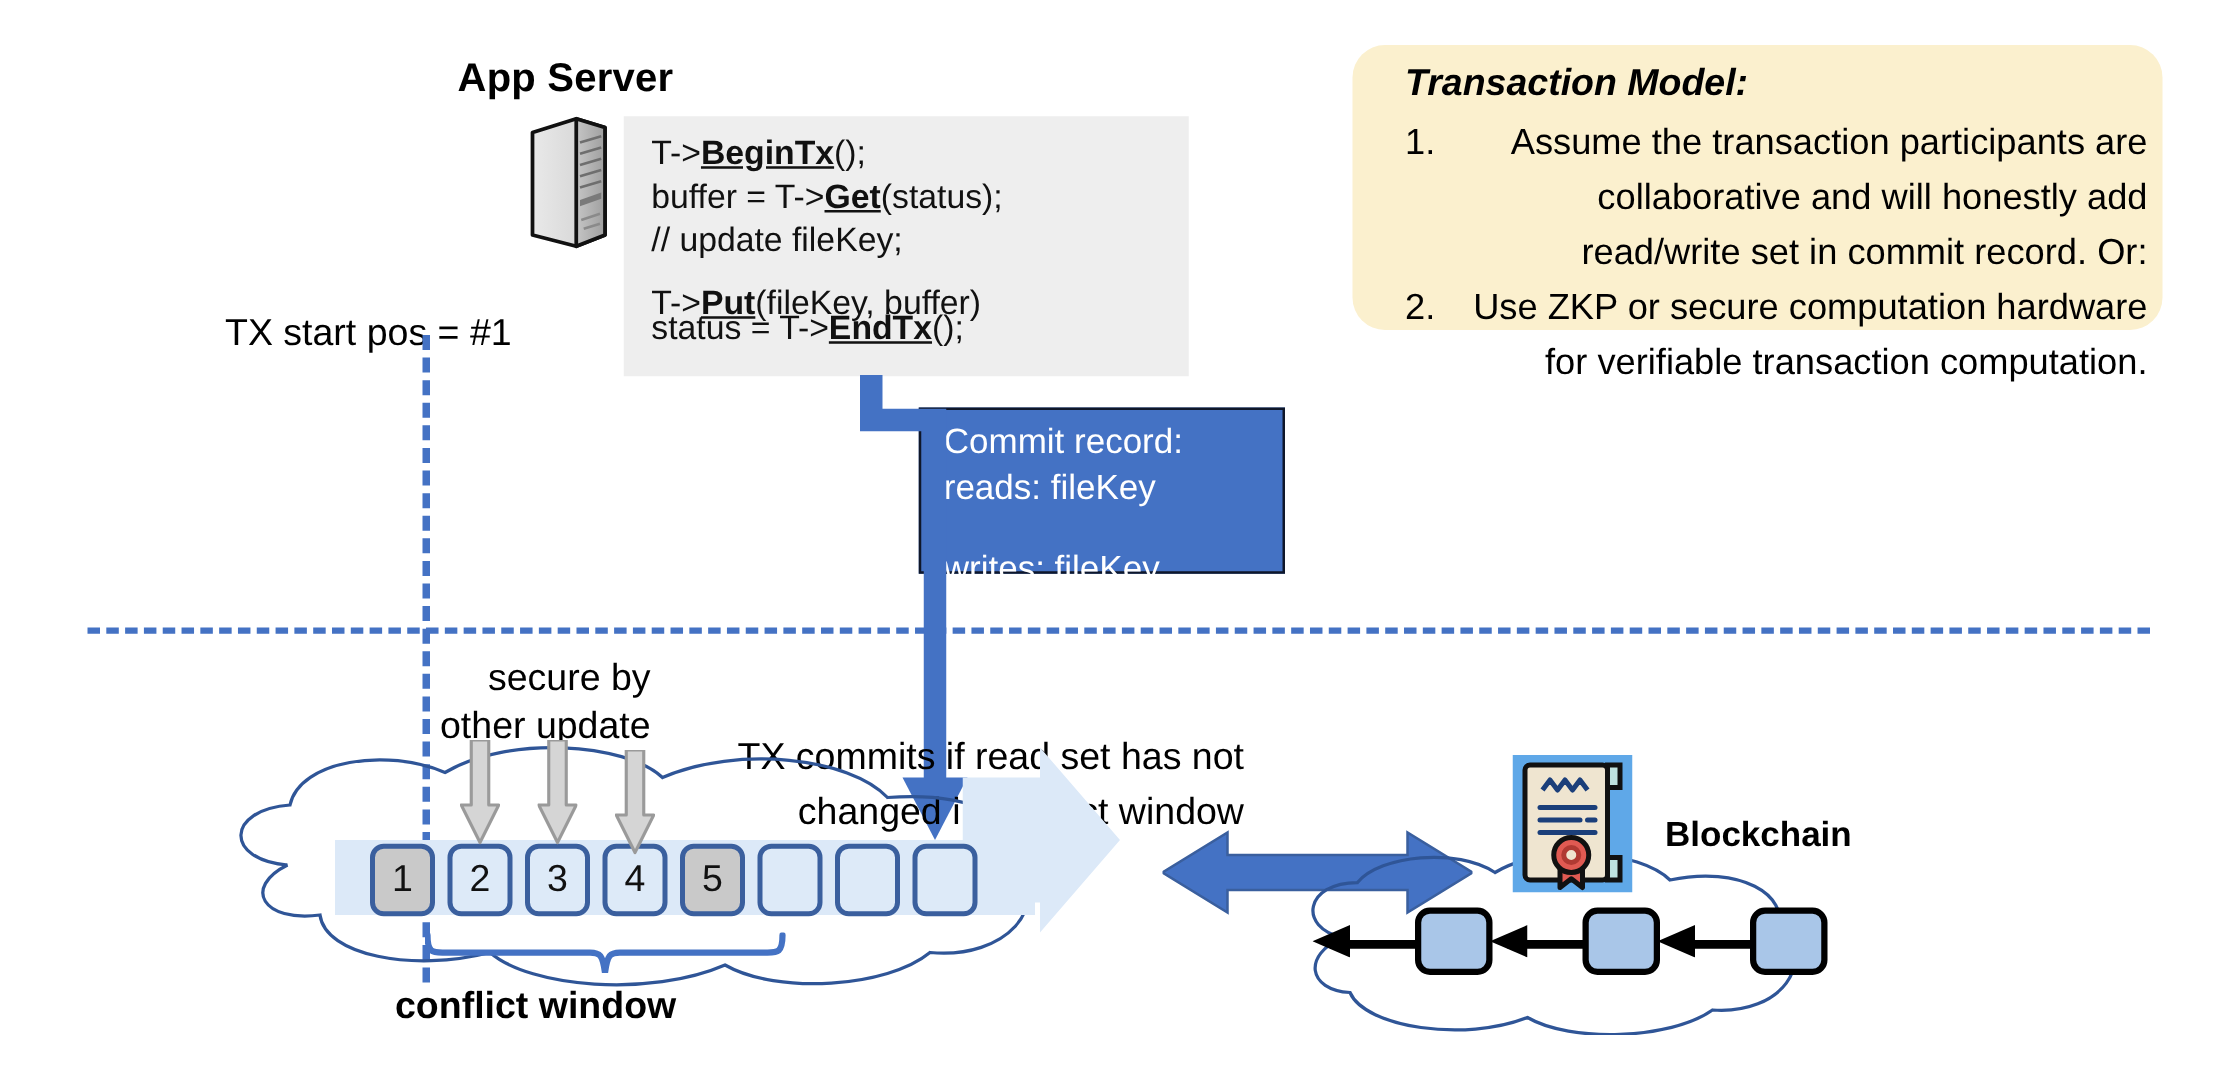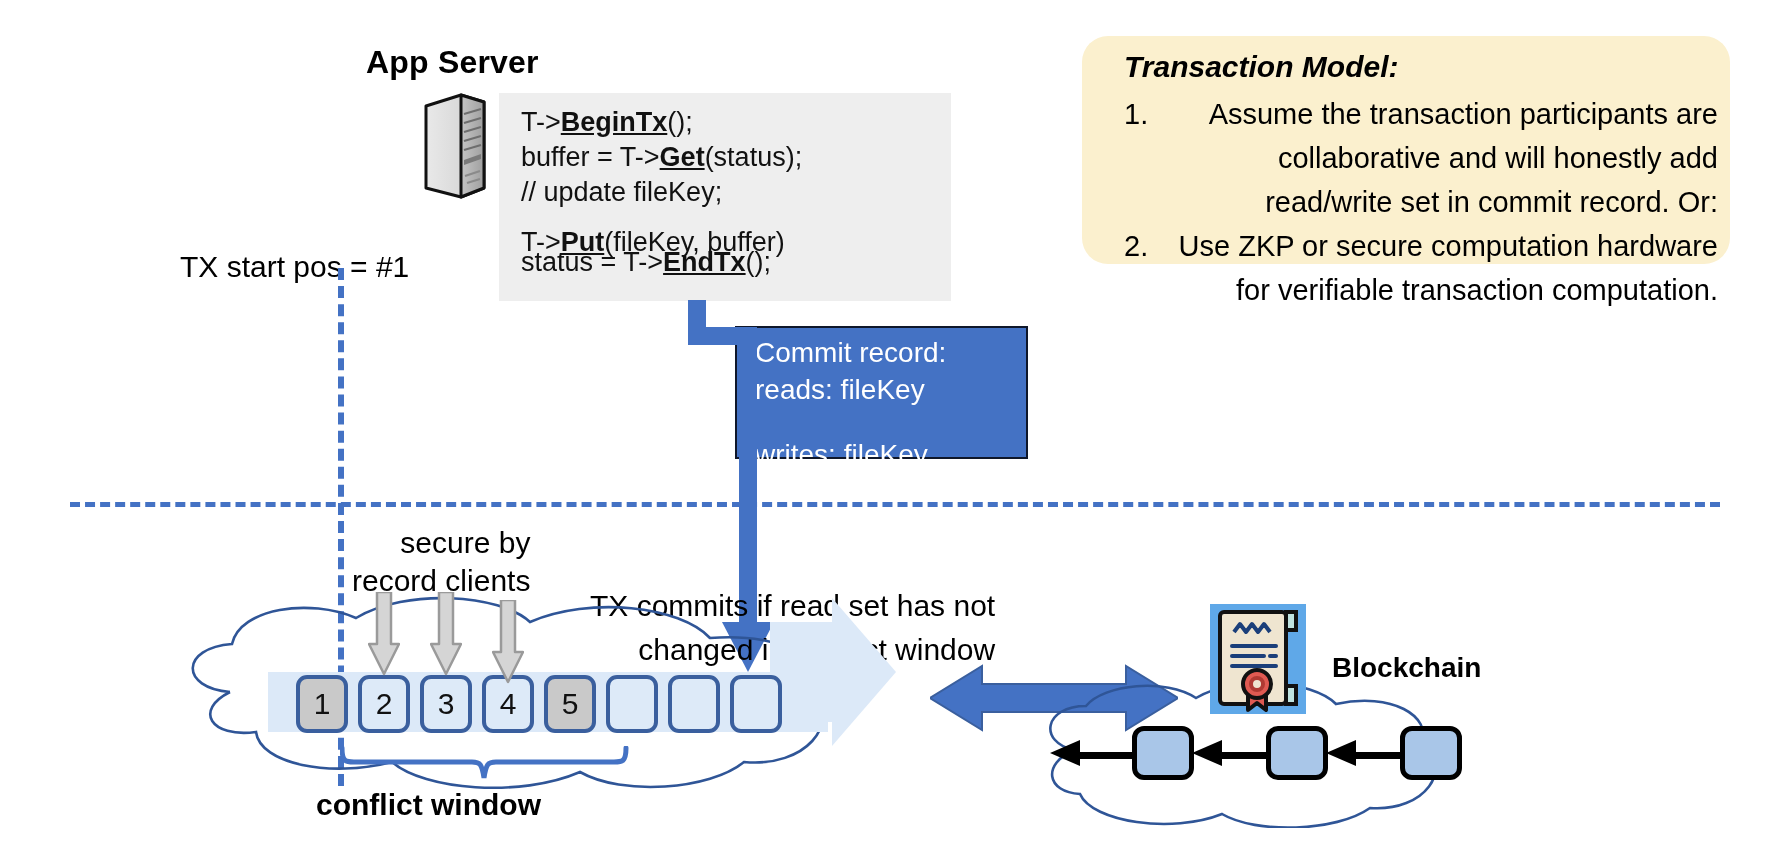--- a/index.html
+++ b/index.html
@@ -151,21 +151,21 @@
 
   <div class="abs commit-arrow">
     <svg viewBox="0 0 130 400" width="130" height="400">
       <path d="M17 0 L17 36 L68 36 L68 330" stroke="#4472c4" stroke-width="18" fill="none"></path>
       <path d="M42 322 L94 322 L68 372 Z" fill="#4472c4"></path>
     </svg>
   </div>
 
   <div class="abs updates-label">
     <div>secure by</div>
-    <div>record clients</div>
+    <div>other update</div>
   </div>
 
   <div class="abs commits-label">
     <div>TX commits if read set has not</div>
     <div>changed in conflict window</div>
   </div>
 
   <div class="abs ledger-cloud">
     <svg viewBox="0 0 700 200" width="700" height="200">
       <g fill="none" stroke="#2f5597" stroke-width="2.6">

